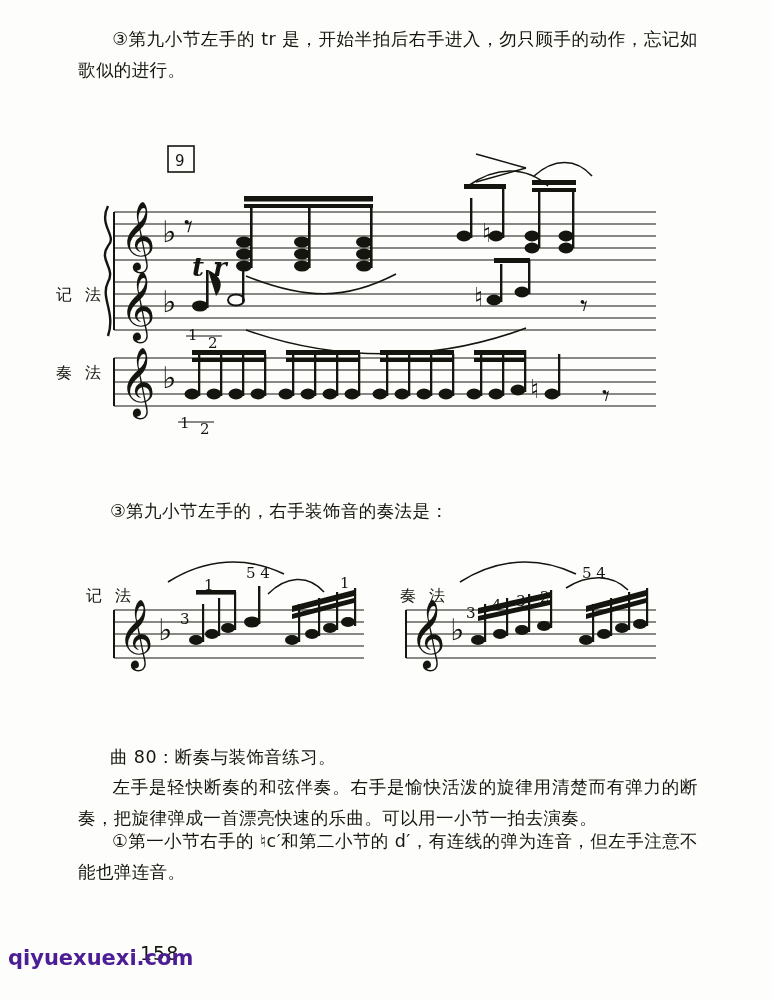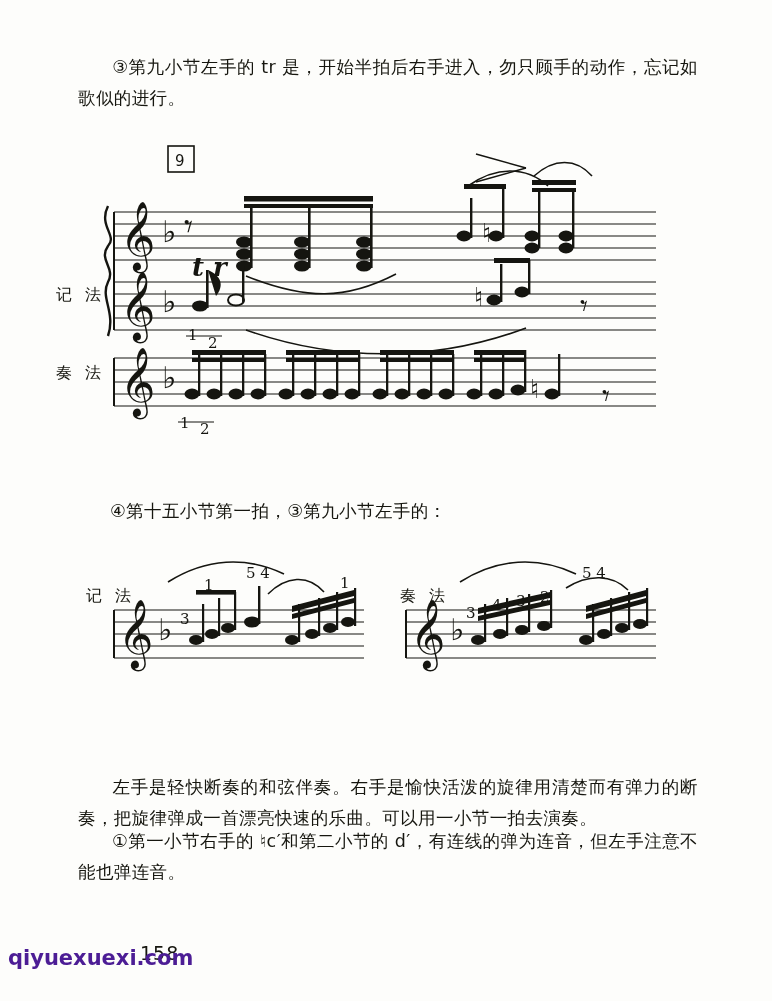--- a/index.html
+++ b/index.html
@@ -27,21 +27,21 @@
     position: absolute;
     font-family: "DejaVu Sans", sans-serif;
     font-size: 17.5px;
     line-height: 31px;
     color: #16160f;
     letter-spacing: 0.4px;
     text-align: justify;
   }
   .para .indent { display: inline-block; width: 34px; }
 
-  #p1 { left: 78px; top: 52px; width: 620px; }
+  #p1 { left: 78px; top: 24px; width: 620px; }
   #p2 { left: 110px; top: 496px; width: 580px; }
   #p3 { left: 110px; top: 742px; width: 580px; }
   #p4 { left: 78px; top: 772px; width: 620px; }
   #p5 { left: 78px; top: 826px; width: 620px; }
 
   
   .page-number {
     position: absolute;
     left: 140px;
     top: 942px;
@@ -254,21 +254,21 @@
 
       <text x="-60" y="172" fill="#151510" font-family="DejaVu Sans, sans-serif" font-size="16">记 法</text>
       <text x="-60" y="248" fill="#151510" font-family="DejaVu Sans, sans-serif" font-size="16">奏 法</text>
     </svg>
   </div>
 
   <div style="position:absolute; left:56px; top:285px; font-size:16px; letter-spacing:4px; color:#16160f;">记 法</div>
   <div style="position:absolute; left:56px; top:363px; font-size:16px; letter-spacing:4px; color:#16160f;">奏 法</div>
 
   <div class="para" id="p2">
-    <span>④第十五小节第一拍，③第九小节左手的：</span>
+    <span>③第九小节左手的，右手装饰音的奏法是：</span>
   </div>
 
   <div class="score" id="score2">
     <svg width="580" height="150" viewBox="0 0 580 150" xmlns="http://www.w3.org/2000/svg">
       <g stroke="#151510" stroke-width="1.2" fill="none">
 
         <line x1="18" y1="62" x2="268" y2="62"></line>
         <line x1="18" y1="74" x2="268" y2="74"></line>
         <line x1="18" y1="86" x2="268" y2="86"></line>
         <line x1="18" y1="98" x2="268" y2="98"></line>
@@ -352,20 +352,23 @@
           <rect x="550" y="40" width="2.2" height="38"></rect>
         <path d="M490 58 L 550 42 L 550 48 L 490 64 Z"></path>
         <path d="M490 66 L 550 50 L 550 55 L 490 71 Z"></path>
       </g>
     </svg>
   </div>
 
   <div style="position:absolute; left:86px; top:586px; font-size:16px; letter-spacing:4px; color:#16160f;">记 法</div>
   <div style="position:absolute; left:400px; top:586px; font-size:16px; letter-spacing:4px; color:#16160f;">奏 法</div>
 
+  <div class="para" id="p3">
+    <span>曲 80：断奏与装饰音练习。</span>
+  </div>
 
   <div class="para" id="p4">
     <span class="indent"></span><span>左手是轻快断奏的和弦伴奏。右手是愉快活泼的旋律用清楚而有弹力的断奏，把旋律弹成一首漂亮快速的乐曲。可以用一小节一拍去演奏。</span>
   </div>
 
   <div class="para" id="p5">
     <span class="indent"></span><span>①第一小节右手的 ♮c′和第二小节的 d′，有连线的弹为连音，但左手注意不能也弹连音。</span>
   </div>
 
   <div class="page-number">158</div>

